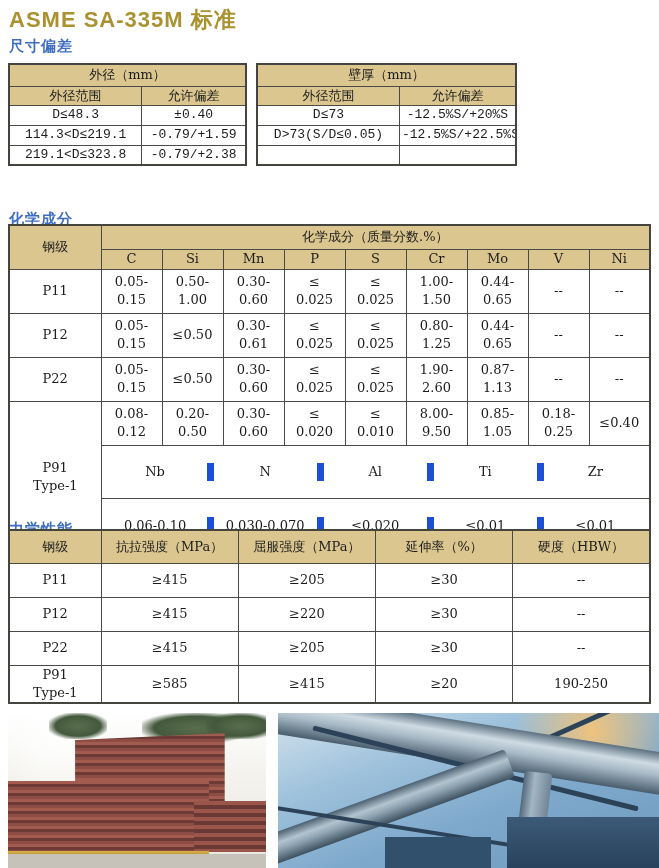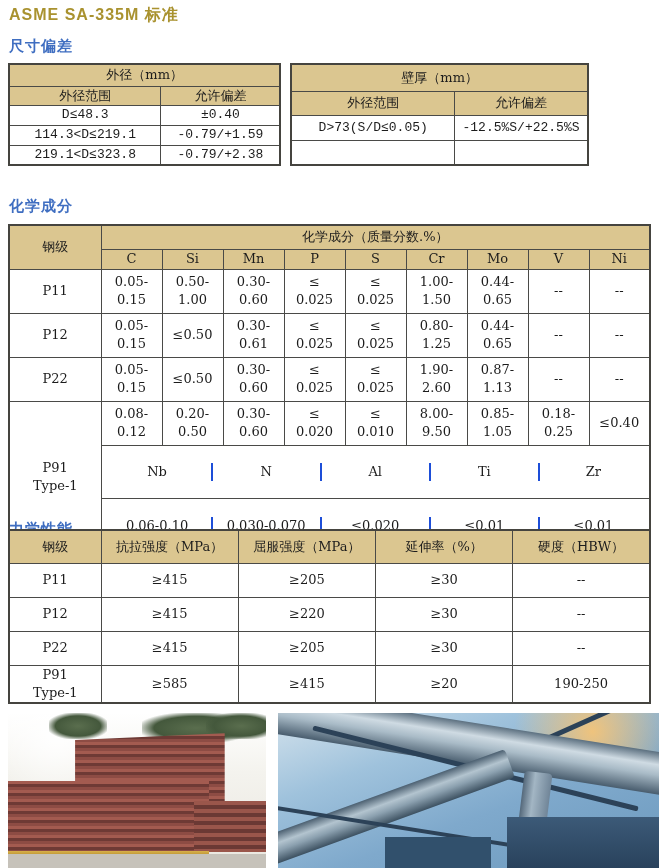--- a/index.html
+++ b/index.html
@@ -3,61 +3,61 @@
 <meta charset="utf-8">
 <style>
   html,body{margin:0;padding:0;background:#ffffff;}
   .page{
     position:relative;width:659px;height:868px;background:#ffffff;
     overflow:hidden;font-family:"DejaVu Serif","Liberation Serif",serif;color:#1c1c1c;
   }
   .doc-title{
     position:absolute;left:9px;top:5px;margin:0;
     font-family:"Liberation Sans","DejaVu Sans",sans-serif;
-    font-size:16px;font-weight:bold;letter-spacing:1px;
+    font-size:22px;font-weight:bold;letter-spacing:1px;
     color:var(--title-gold,#A9922F);
   }
   .sec{
     position:absolute;left:9px;margin:0;
     font-family:"Liberation Sans","DejaVu Sans",sans-serif;
     font-size:15px;font-weight:bold;letter-spacing:1px;
     color:var(--heading-blue,#3F6EC1);
   }
   .sec-dim{top:37px}
-  .sec-chem{top:197px}
+  .sec-chem{top:210px}
   .sec-mech{top:520px}
 
   table.tbl{
     border-collapse:collapse;table-layout:fixed;
     font-size:13px;line-height:1.35;
     border:2px solid var(--table-border,#45443F);
   }
   table.tbl th,table.tbl td{
     border:1px solid #4a4a47;text-align:center;vertical-align:middle;
     padding:0 2px;white-space:pre-line;overflow:hidden;
   }
   table.tbl th{background:var(--header-tan,#DBC690);font-weight:normal;}
 
   
-  .dim-wrap{position:absolute;left:8px;top:63px;width:581px;display:flex;gap:9px;}
+  .dim-wrap{position:absolute;left:8px;top:63px;width:509px;display:flex;gap:9px;}
   table.od{width:303px;}
   table.wt{width:331px;}
   .dim-r1{height:22px;}
   .dim-r2{height:19px;}
   .dim-rd{height:20px;font-family:Liberation Mono, monospace;}
 
   
   table.chem{position:absolute;left:8px;top:224px;width:643px;}
   .chem-r1{height:24px;}
   .chem-r2{height:20px;}
   .chem-rp{height:44px;}
   .chem-rs{height:16px;}
   td.subcell{padding:0;}
   .sub5{display:flex;width:100%;height:100%;align-items:center;}
-  .sub5 span{flex:1 1 0;border-right:2px solid #1d4ed8;height:100%;
+  .sub5 span{flex:1 1 0;border-right:7px solid #1d4ed8;height:100%;
     display:flex;align-items:center;justify-content:center;}
   .sub5 span:last-child{border-right:none;}
 
   
   table.mech{position:absolute;left:8px;top:529px;width:643px;}
   .mech-h{height:33px;}
   .mech-r{height:34px;}
   .mech-r-last{height:38px;}
 
   
@@ -145,20 +145,24 @@
           <col style="width:55%">
           <col>
         </colgroup>
       <tbody>
           <tr class="dim-r1">
             <th colspan="2">壁厚（mm）</th>
           </tr>
       <tr class="dim-r2">
         <th>外径范围</th>
         <th>允许偏差</th>
+      </tr>
+      <tr class="dim-rd">
+        <td>D≤73</td>
+        <td>-12.5%S/+20%S</td>
       </tr>
       <tr class="dim-rd">
         <td>D&gt;73(S/D≤0.05)</td>
         <td>-12.5%S/+22.5%S</td>
       </tr>
       <tr class="dim-rd">
         <td></td>
         <td></td>
       </tr>
     </tbody>

